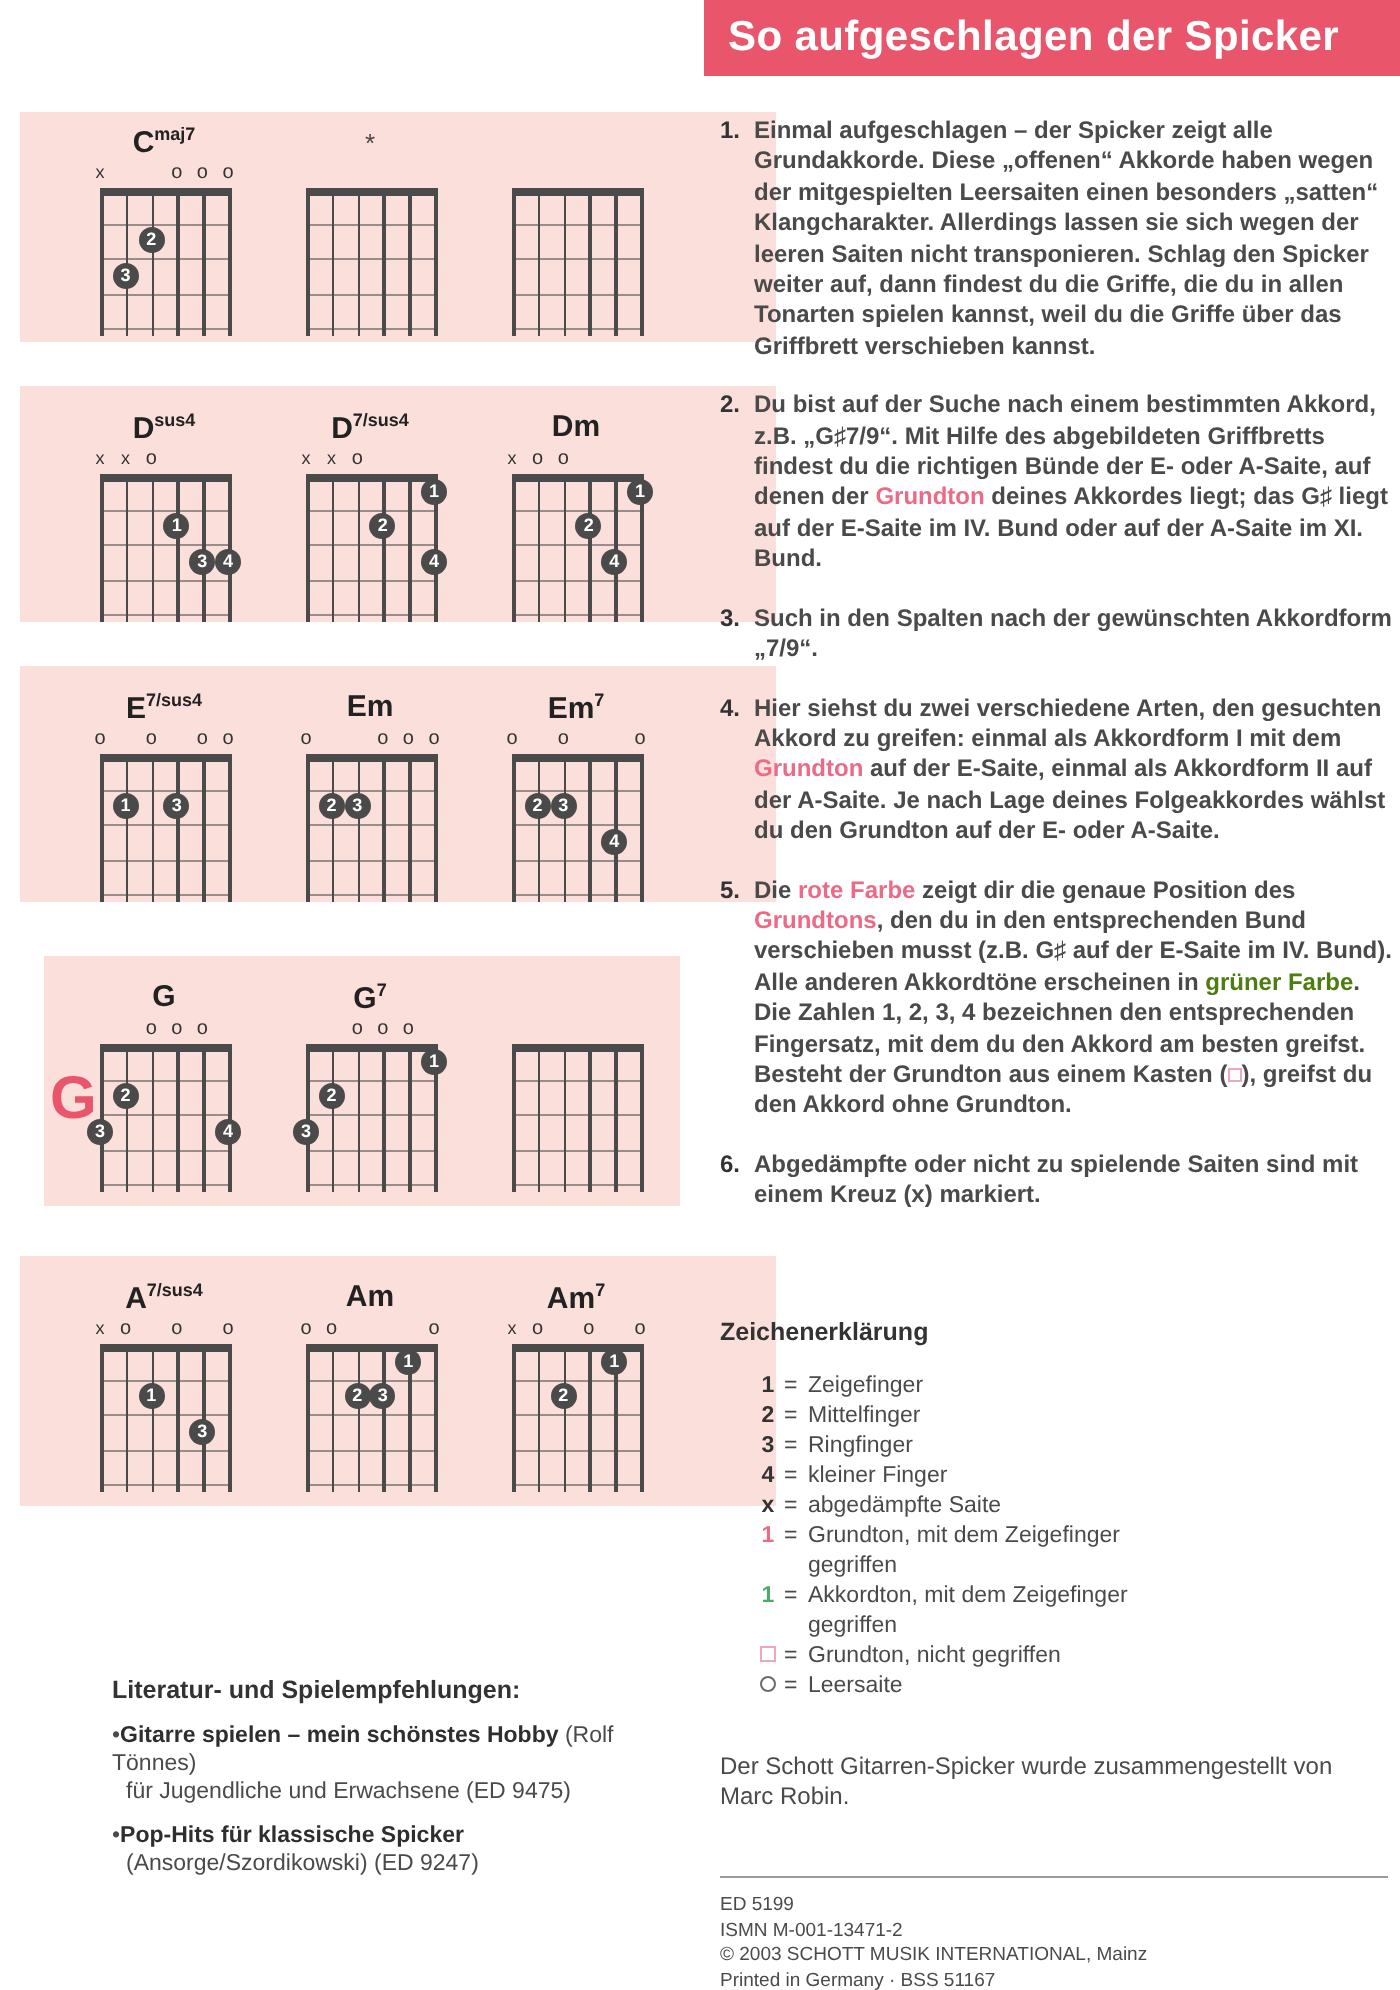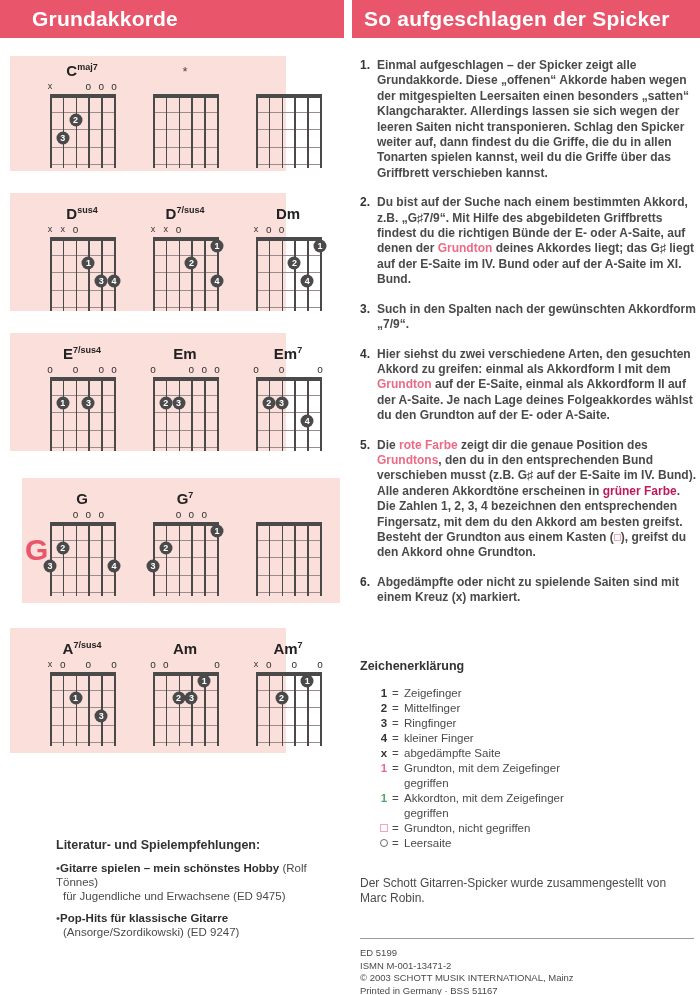--- a/index.html
+++ b/index.html
@@ -31,21 +31,21 @@
 
   
   .col-left  { position: absolute; left: 0;   top: 38px; width: 344px; height: 957px; }
   .col-right { position: absolute; left: 352px; top: 38px; width: 348px; height: 957px; }
 
   
   .band {
     position: absolute;
     background: #fbdfdb;
   }
-  .band-wide { left: 10px; width: 276px; }
+  .band-wide { left: 10px; width: 378px; }
   .band-g    { left: 22px; width: 318px; }
 
   .chord { position: absolute; width: 84px; }
   .chord-name {
     position: absolute; top: 0; left: 0; width: 84px;
     text-align: center;
     font-size: 15px; font-weight: bold; color: #222;
     white-space: nowrap;
   }
   .chord-name sup { font-size: 9px; font-weight: bold; }
@@ -107,21 +107,21 @@
   
   .steps { position: absolute; left: 8px; top: 20px; width: 338px; }
   .step { display: flex; margin-bottom: 14px; }
   .step-num {
     width: 17px; flex: 0 0 17px;
     font-size: 12px; font-weight: bold; color: #333;
     text-align: left;
   }
   .step-body { font-size: 12px; line-height: 15.4px; color: #4a4a4a; font-weight: bold; }
   .hl-red   { color: #ec6a86; }
-  .hl-green { color: #be185d; margin-top: 16px; }
+  .hl-green { color: #4d7c0f; margin-top: 16px; }
   .sq {
     display: inline-block; width: 7px; height: 7px;
     border: 1px solid #f0a8b8; vertical-align: middle;
   }
 
   .legend-title {
     position: absolute; left: 8px; top: 621px;
     font-size: 12.5px; font-weight: bold; color: #333;
   }
   .legend { position: absolute; left: 24px; top: 648px; width: 320px; }
@@ -156,23 +156,20 @@
   .imprint {
     position: absolute; left: 8px; top: 909px;
     font-size: 9.5px; line-height: 12.5px; color: #4a4a4a;
   }
 </style>
 </head>
 <body>
 
 <div class="page">
 
-  <div class="hdr-bar hdr-left">
-    <div class="hdr-title">Grundakkorde</div>
-  </div>
   <div class="hdr-bar hdr-right">
     <div class="hdr-title">So aufgeschlagen der Spicker</div>
   </div>
 
   <div class="col-left">
     <div id="chord-bands">
         <div class="band band-wide" style="top: 18px; height: 115px;">
           <div class="chord" style="left: 30px; top: 6px;">
             <div class="chord-name">C<sup>maj7</sup></div>
             <div class="markers">
@@ -519,21 +516,21 @@
               <div class="dot" style="left: 25.6px; top: 26.25px;">2</div>
             </div>
           </div>
         </div>
       </div>
 
     <div class="lit">
       <div class="lit-title">Literatur- und Spielempfehlungen:</div>
       <div id="lit-items">
           <div class="lit-item"><span class="bullet">•</span><b>Gitarre spielen – mein schönstes Hobby</b> (Rolf Tönnes)<span class="lit-sub">für Jugendliche und Erwachsene (ED 9475)</span></div>
-          <div class="lit-item"><span class="bullet">•</span><b>Pop-Hits für klassische Gitarre</b><span class="lit-sub">(Ansorge/Szordikowski) (ED 9247)</span></div>
+          <div class="lit-item"><span class="bullet">•</span><b>Pop-Hits für klassische Spicker</b><span class="lit-sub">(Ansorge/Szordikowski) (ED 9247)</span></div>
         </div>
     </div>
   </div>
 
   <div class="col-right">
     <div class="steps" id="steps-list">
         <div class="step">
           <div class="step-num">1.</div>
           <div class="step-body">Einmal aufgeschlagen – der Spicker zeigt alle Grundakkorde. Diese „offenen“ Akkorde haben wegen der mitgespielten Leersaiten einen besonders „satten“ Klangcharakter. Allerdings lassen sie sich wegen der leeren Saiten nicht transponieren. Schlag den Spicker weiter auf, dann findest du die Griffe, die du in allen Tonarten spielen kannst, weil du die Griffe über das Griffbrett verschieben kannst.</div>
         </div>

